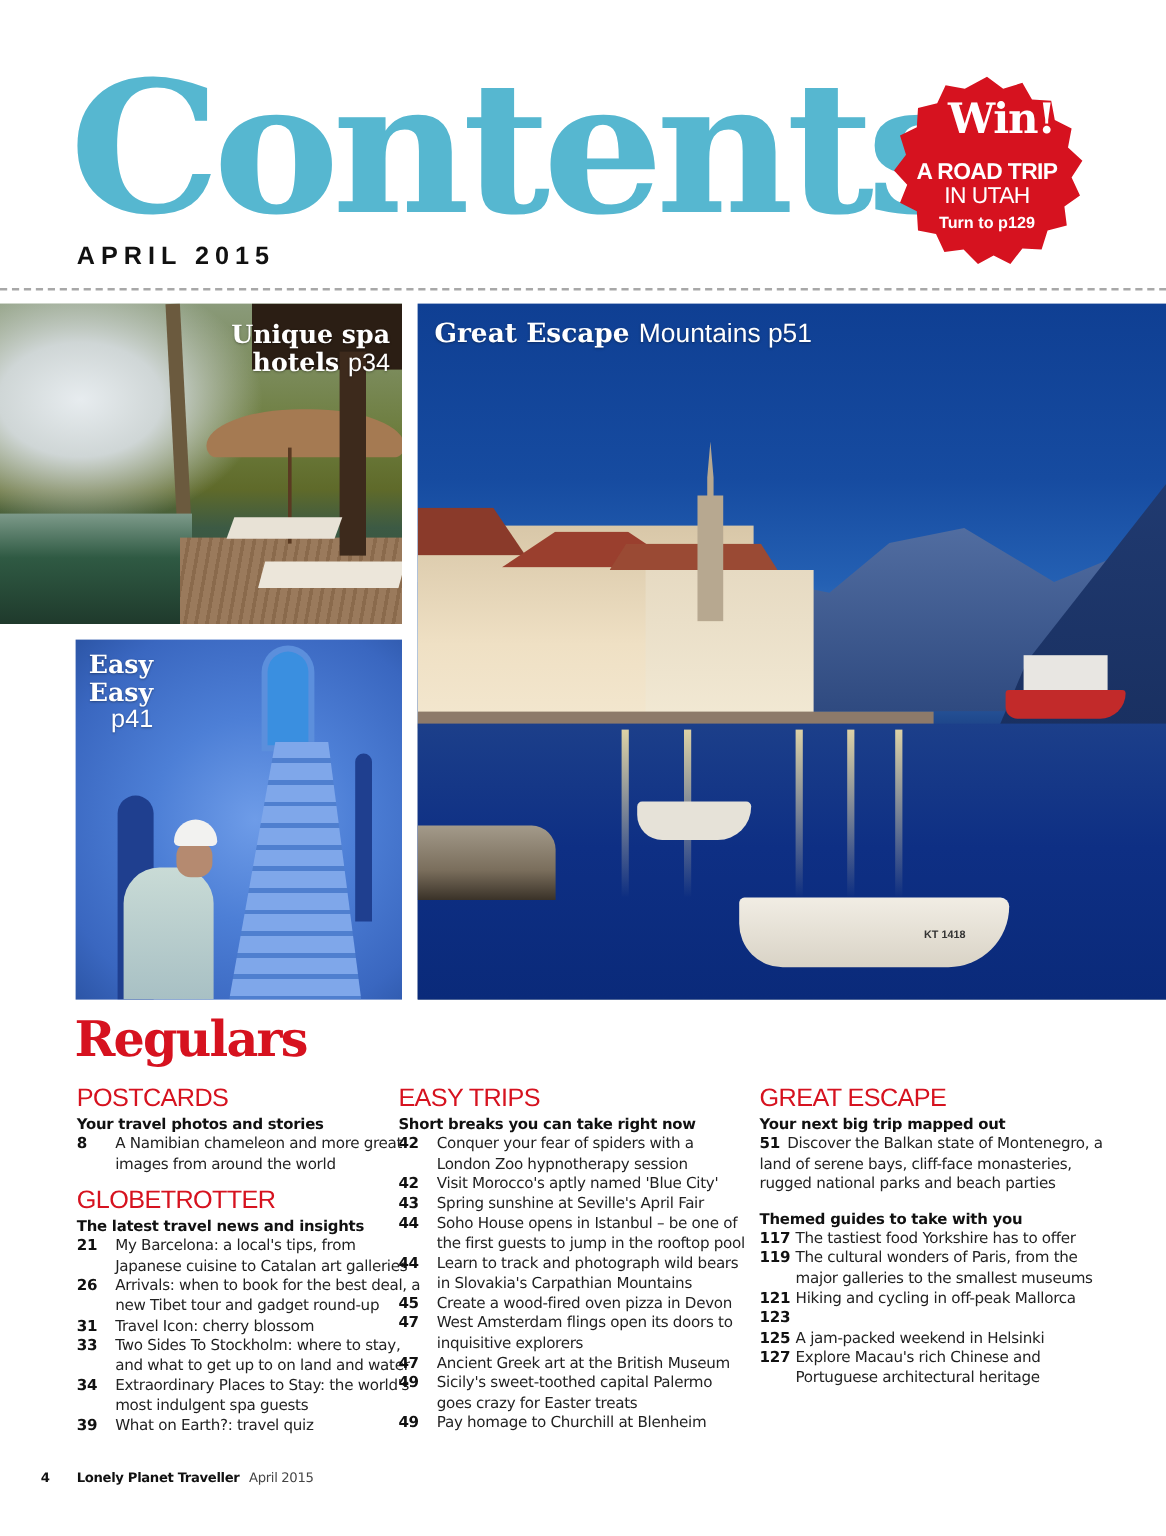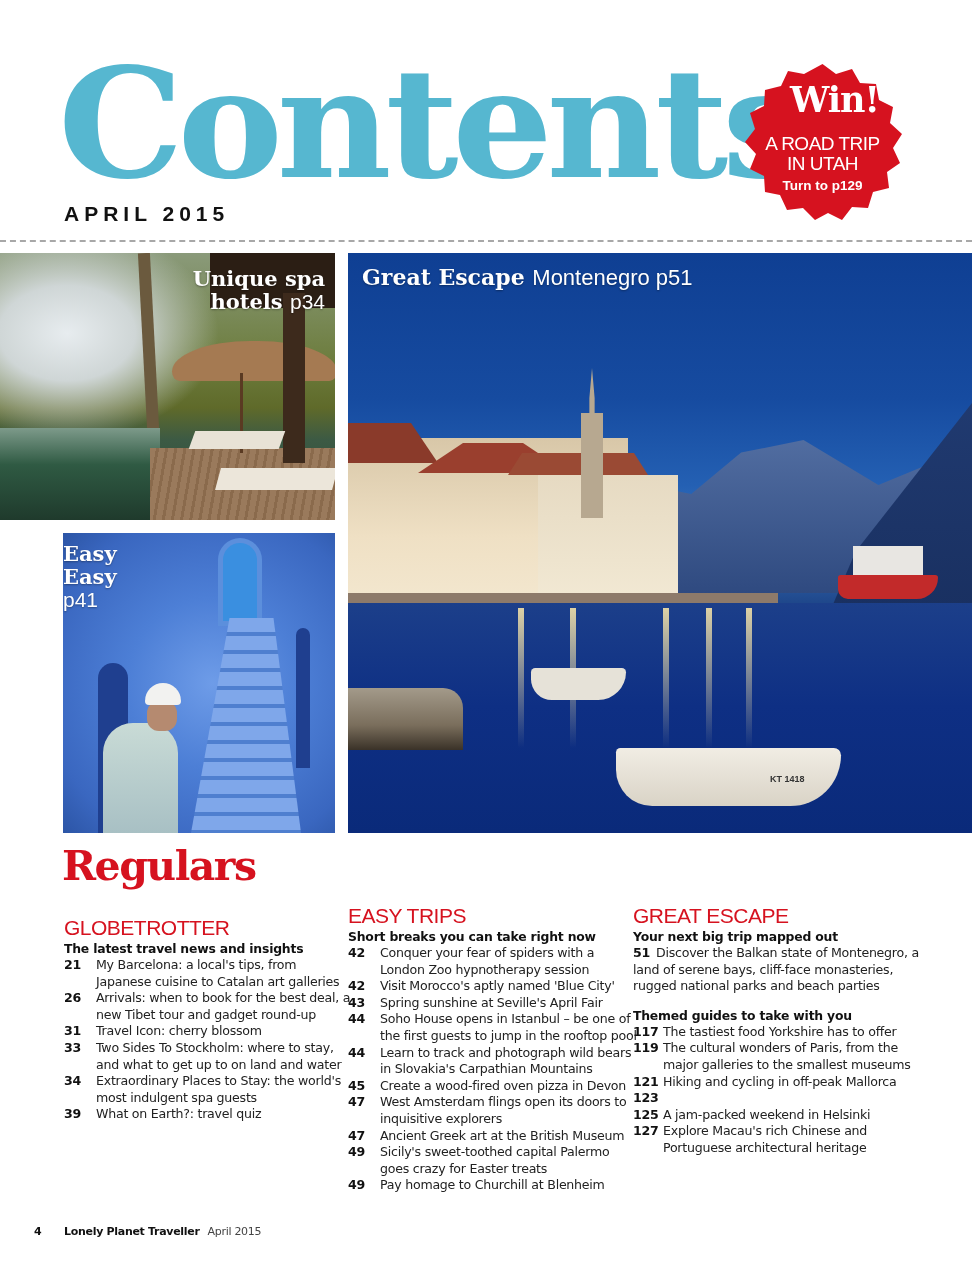--- a/index.html
+++ b/index.html
@@ -25,21 +25,21 @@
   .badge svg { position: absolute; left: 0; top: 0; width: 165px; height: 160px; }
   .badge-text { position: absolute; left: 0; top: 0; width: 165px; height: 160px; text-align: center; color: #fff; }
   .badge-win {
     position: absolute; left: 12px; width: 100%; top: 20px;
     font-family: "DejaVu Serif", serif; font-weight: 900; font-size: 35px; line-height: 1; letter-spacing: -1px;
   }
   .badge-line {
     position: absolute; left: 0; width: 100%;
     font-family: "Liberation Sans", sans-serif; font-size: 19px; line-height: 1; letter-spacing: -0.5px;
   }
-  .badge-l1 { top: 72px; }
+  .badge-l1 { top: 72px; font-weight: bold; }
   .badge-l2 { top: 92px; }
   .badge-turn {
     position: absolute; left: 0; width: 100%; top: 116px;
     font-family: "Liberation Sans", sans-serif; font-weight: 700; font-size: 13.5px;
   }
   .divider {
     position: absolute; left: 0; top: 240px; width: 972px; height: 0;
     border-top: 2px dashed #a8a8a8;
   }
 
@@ -76,21 +76,21 @@
       radial-gradient(ellipse at 55% 50%, #6e9ce8 0%, #4d7fd6 40%, #3a67c0 80%, #2c55a6 100%);
   }
   .blue-door { position: absolute; left: 160px; top: 10px; width: 34px; height: 78px; background: #3a8fe0; border-radius: 17px 17px 0 0; box-shadow: 0 0 0 5px #5c8fdc; }
   .blue-stairs { position: absolute; left: 128px; top: 85px; width: 110px; height: 215px;
     background: repeating-linear-gradient(180deg, #7fa7ea 0 14px, #4f7fcf 14px 18px); clip-path: polygon(35% 0, 75% 0, 100% 100%, 0 100%); }
   .blue-arch1 { position: absolute; left: 35px; top: 130px; width: 30px; height: 170px; background: #1f3f8f; border-radius: 15px 15px 0 0; }
   .blue-arch2 { position: absolute; left: 233px; top: 95px; width: 14px; height: 140px; background: #1f3f8f; border-radius: 7px 7px 0 0; }
   .blue-man { position: absolute; left: 40px; top: 190px; width: 75px; height: 110px; background: linear-gradient(180deg, #c9dbd6 0%, #a8c0c4 100%); border-radius: 30px 30px 0 0; }
   .blue-cap { position: absolute; left: 82px; top: 150px; width: 36px; height: 22px; background: #f2f2f0; border-radius: 18px 18px 4px 4px; }
   .blue-face { position: absolute; left: 84px; top: 168px; width: 30px; height: 30px; background: #b58a70; border-radius: 40%; }
-  .blue-label { left: 0; top: 9px; text-align: left; }
+  .blue-label { left: 11px; top: 9px; text-align: right; }
 
   .photo-main { left: 348px; top: 253px; width: 624px; height: 580px;
     background: linear-gradient(180deg, #0f3f93 0%, #164ba0 25%, #2460b3 40%, #3c78c0 50%, #1a3f82 62%, #0a2a6a 100%);
   }
   .mtn { position: absolute; background: #3f5f94; }
   .mtn1 { left: 0; top: 160px; width: 624px; height: 180px; background: linear-gradient(180deg, #5773a6 0%, #2f4a80 100%);
     clip-path: polygon(0 40%, 10% 30%, 22% 20%, 32% 35%, 45% 38%, 55% 45%, 63% 22%, 73% 15%, 85% 40%, 92% 30%, 100% 25%, 100% 100%, 0 100%); }
   .mtn2 { left: 430px; top: 150px; width: 194px; height: 330px; background: linear-gradient(180deg, #203a70 0%, #152a58 100%);
     clip-path: polygon(100% 0, 100% 100%, 0 100%, 40% 45%); }
   .tower { position: absolute; left: 233px; top: 115px; width: 22px; height: 150px; background: #b7a890;
@@ -114,21 +114,21 @@
   .main-label .pg { font-size: 22px; }
 
   
   .regulars {
     position: absolute; left: 62px; top: 846px;
     font-family: "DejaVu Serif", serif; font-weight: 900; font-size: 41px; line-height: 1;
     color: #d6121f; letter-spacing: -1.5px;
   }
   .col { position: absolute; top: 905px; width: 290px; }
   .col-1 { left: 64px; }
-  .col-2 { left: 348px; }
+  .col-2 { left: 332px; }
   .col-3 { left: 633px; width: 300px; }
   .sec-title {
     font-family: "Liberation Sans", sans-serif; font-size: 21px; line-height: 22px;
     color: #d6121f; letter-spacing: -0.5px; margin-bottom: 1px;
   }
   .sec-sub {
     font-family: "DejaVu Sans", sans-serif; font-weight: 700; font-size: 12.4px; line-height: 17px; color: #111;
     letter-spacing: -0.2px; white-space: nowrap;
   }
   .entry { display: flex; font-size: 12.6px; line-height: 16.6px; color: #222; letter-spacing: -0.25px; }
@@ -213,27 +213,35 @@
   <div class="reflect" style="left:358px"></div>
   <div class="reflect" style="left:398px"></div>
   <div class="boat-red-cab" style="top:293px; left:505px;"></div>
   <div class="boat-red-hull" style="top:322px; left:490px;"></div>
   <div class="pier" style="top:435px;"></div>
   <div class="boat1" style="top:415px;"></div>
   <div class="boat2" style="top:495px;"></div>
   <div class="boat2-reg" style="top:521px;">KT 1418</div>
   <div class="photo-label main-label">
     <span>Great Escape</span>
-    <span class="pg">Montenegro p51</span>
+    <span class="pg">Mountains p51</span>
   </div>
 </div>
 
 <div class="regulars">Regulars</div>
 
 <div class="col col-1">
+  <div>
+    <div class="sec-title">POSTCARDS</div>
+    <div class="sec-sub">Your travel photos and stories</div>
+    <div class="entry">
+        <span class="num">8</span>
+        <span class="txt">A Namibian chameleon and more great images from around the world</span>
+      </div>
+  </div>
   <div class="sec-gap"></div>
   <div>
     <div class="sec-title">GLOBETROTTER</div>
     <div class="sec-sub">The latest travel news and insights</div>
     <div class="entry">
         <span class="num">21</span>
         <span class="txt">My Barcelona: a local's tips, from Japanese cuisine to Catalan art galleries</span>
       </div>
     <div class="entry">
         <span class="num">26</span>

